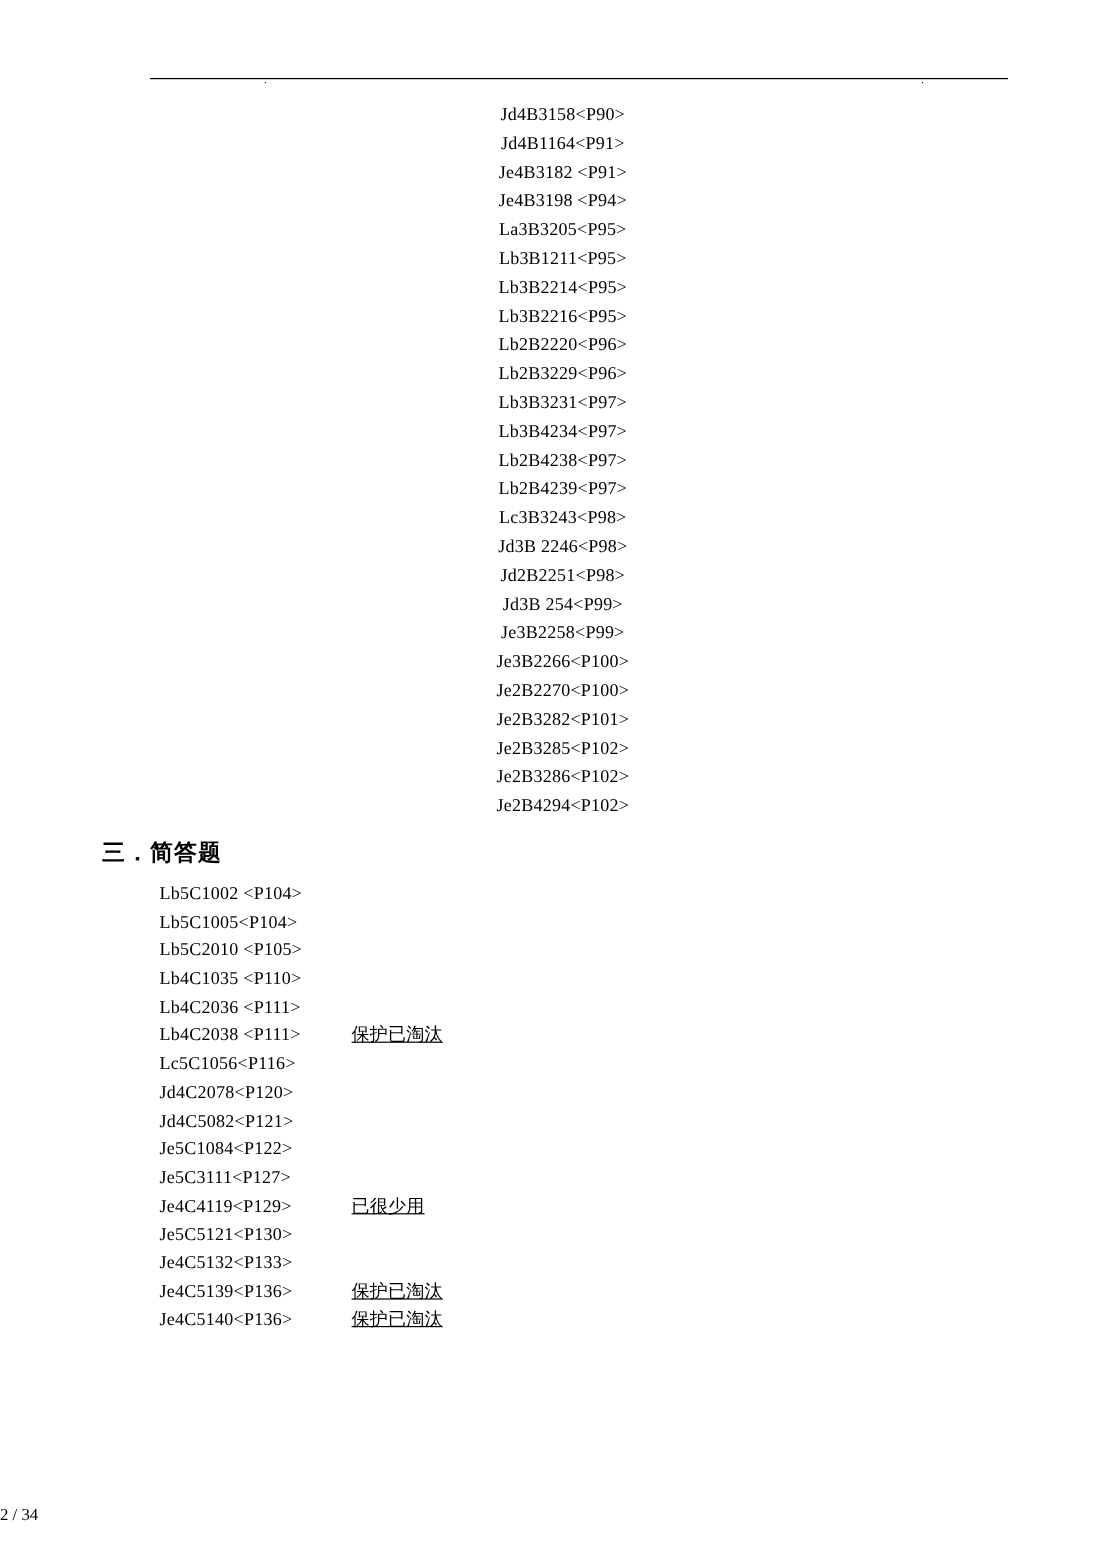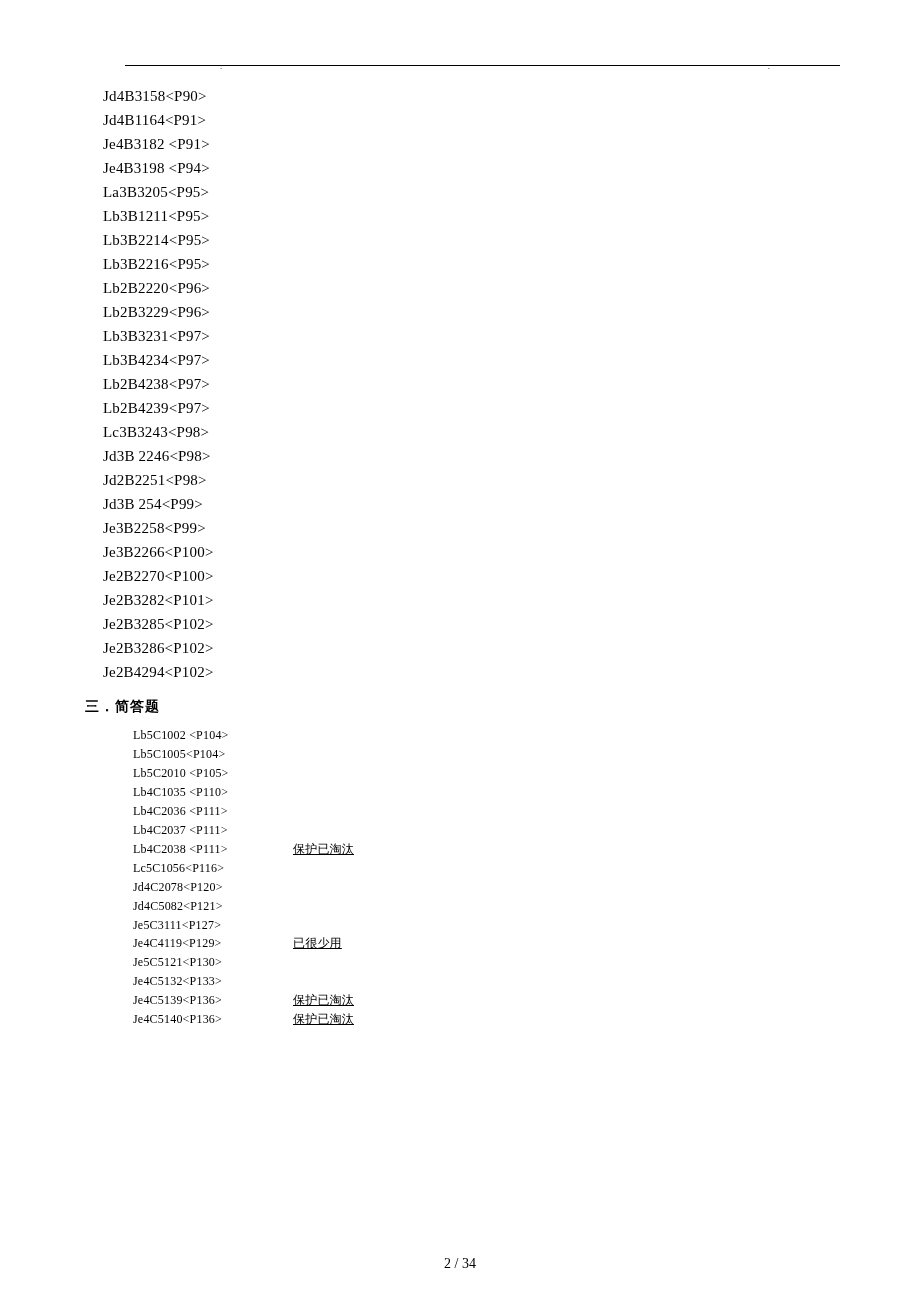--- a/index.html
+++ b/index.html
@@ -39,50 +39,51 @@
     color: #000;
   }
   .list-group-1 {
     padding-left: 18px;
   }
   .item {
     font-size: 15px;
     line-height: 1.6;
     letter-spacing: 0.2px;
     white-space: pre;
+    text-align: center;
   }
   .section-heading {
-    font-size: 14px;
+    font-size: 19px;
     font-weight: bold;
     font-family: "SimSun", "Times New Roman", serif;
     margin-top: 14px;
     margin-bottom: 10px;
     letter-spacing: 1px;
     padding-left: 0;
   }
   .list-group-2 {
     padding-left: 48px;
   }
   .item2 {
-    font-size: 12px;
+    font-size: 15px;
     line-height: 1.58;
     letter-spacing: 0.2px;
   }
   .code {
     display: inline-block;
     min-width: 150px;
   }
   .note {
     display: inline-block;
     padding-left: 10px;
     font-family: "SimSun", serif;
     text-decoration: underline;
   }
   .footer {
-    text-align: center;
+    text-align: left;
     font-size: 14px;
     position: absolute;
     bottom: 30px;
     left: 0;
     right: 0;
     font-family: "Times New Roman", "SimSun", serif;
   }
 </style>
 </head>
 <body>
@@ -123,25 +124,25 @@
     </div>
 
   <div class="section-heading">三．简答题</div>
 
   <div class="list-group-2" id="list2">
       <div class="item2"><span class="code">Lb5C1002 &lt;P104&gt;</span></div>
       <div class="item2"><span class="code">Lb5C1005&lt;P104&gt;</span></div>
       <div class="item2"><span class="code">Lb5C2010 &lt;P105&gt;</span></div>
       <div class="item2"><span class="code">Lb4C1035 &lt;P110&gt;</span></div>
       <div class="item2"><span class="code">Lb4C2036 &lt;P111&gt;</span></div>
-      <div class="item2"><span class="code">Lb4C2037 &lt;P111&gt;</span></div>
       <div class="item2"><span class="code">Lb4C2038 &lt;P111&gt;</span><span class="note">保护已淘汰</span></div>
       <div class="item2"><span class="code">Lc5C1056&lt;P116&gt;</span></div>
       <div class="item2"><span class="code">Jd4C2078&lt;P120&gt;</span></div>
       <div class="item2"><span class="code">Jd4C5082&lt;P121&gt;</span></div>
+      <div class="item2"><span class="code">Je5C1084&lt;P122&gt;</span></div>
       <div class="item2"><span class="code">Je5C3111&lt;P127&gt;</span></div>
       <div class="item2"><span class="code">Je4C4119&lt;P129&gt;</span><span class="note">已很少用</span></div>
       <div class="item2"><span class="code">Je5C5121&lt;P130&gt;</span></div>
       <div class="item2"><span class="code">Je4C5132&lt;P133&gt;</span></div>
       <div class="item2"><span class="code">Je4C5139&lt;P136&gt;</span><span class="note">保护已淘汰</span></div>
       <div class="item2"><span class="code">Je4C5140&lt;P136&gt;</span><span class="note">  保护已淘汰</span></div>
     </div>
 
   <div class="footer">2  /  34</div>
 

